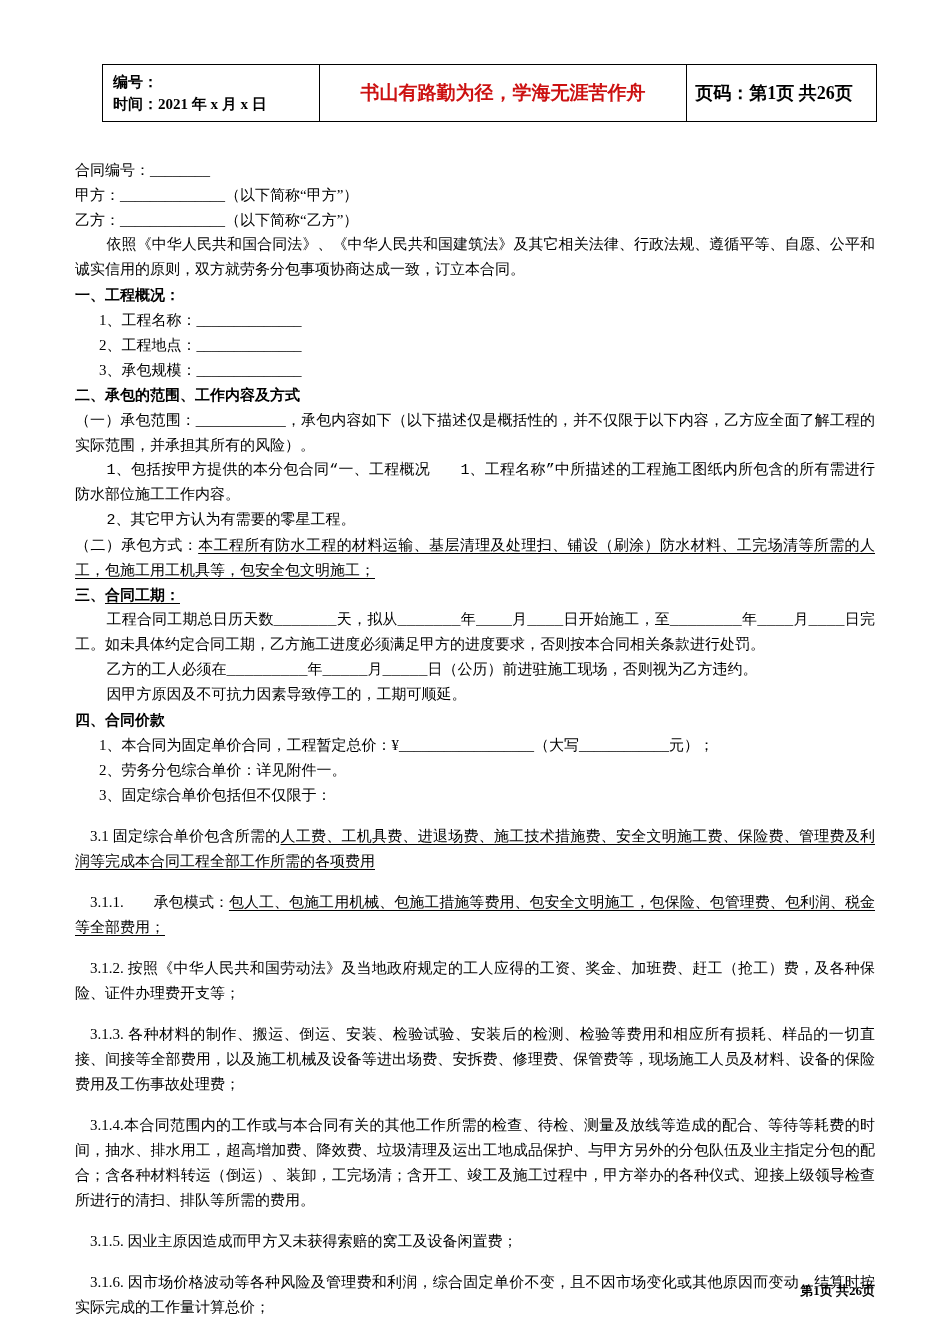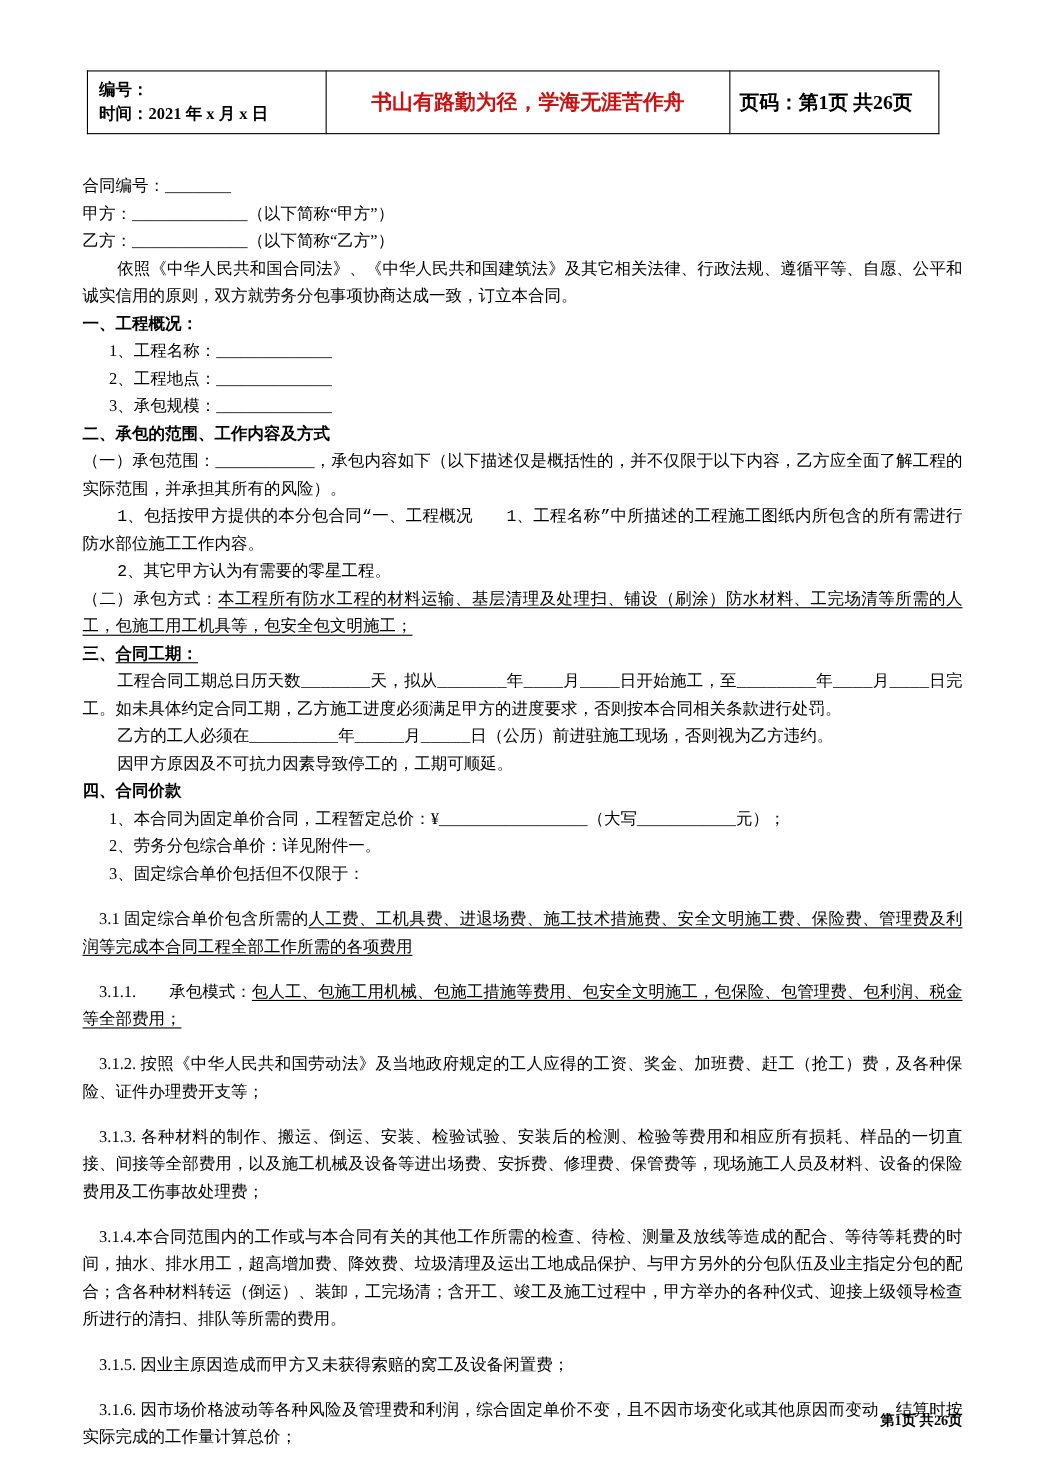--- a/index.html
+++ b/index.html
@@ -5,21 +5,21 @@
   * { margin:0; padding:0; box-sizing:border-box; }
   html,body { background:#ffffff; }
   body {
     width:950px; height:1344px; position:relative;
     font-family:"Liberation Serif","DejaVu Serif",serif;
     color:#000;
   }
   .page { padding:64px 75px 0 75px; }
 
   table.header-table {
-    width:775px; margin-left:4px; border-collapse:collapse;
+    width:775px; margin-left:27px; border-collapse:collapse;
     margin-bottom:36px;
     padding-left:31px;
   }
   table.header-table td { border:1.5px solid #000; vertical-align:middle; }
   .ht-left  { width:217px; padding:6px 10px; font-weight:bold; font-size:15px; line-height:22px; }
   .ht-mid   { width:368px; text-align:center; font-weight:bold; font-size:19px; color:#cc1111; padding:4px 6px;border-radius:20px; }
   .ht-right { width:190px; padding:6px 8px; font-weight:bold; font-size:18px; }
 
   p.line {
     font-size:15px; line-height:25px; text-align:justify;

